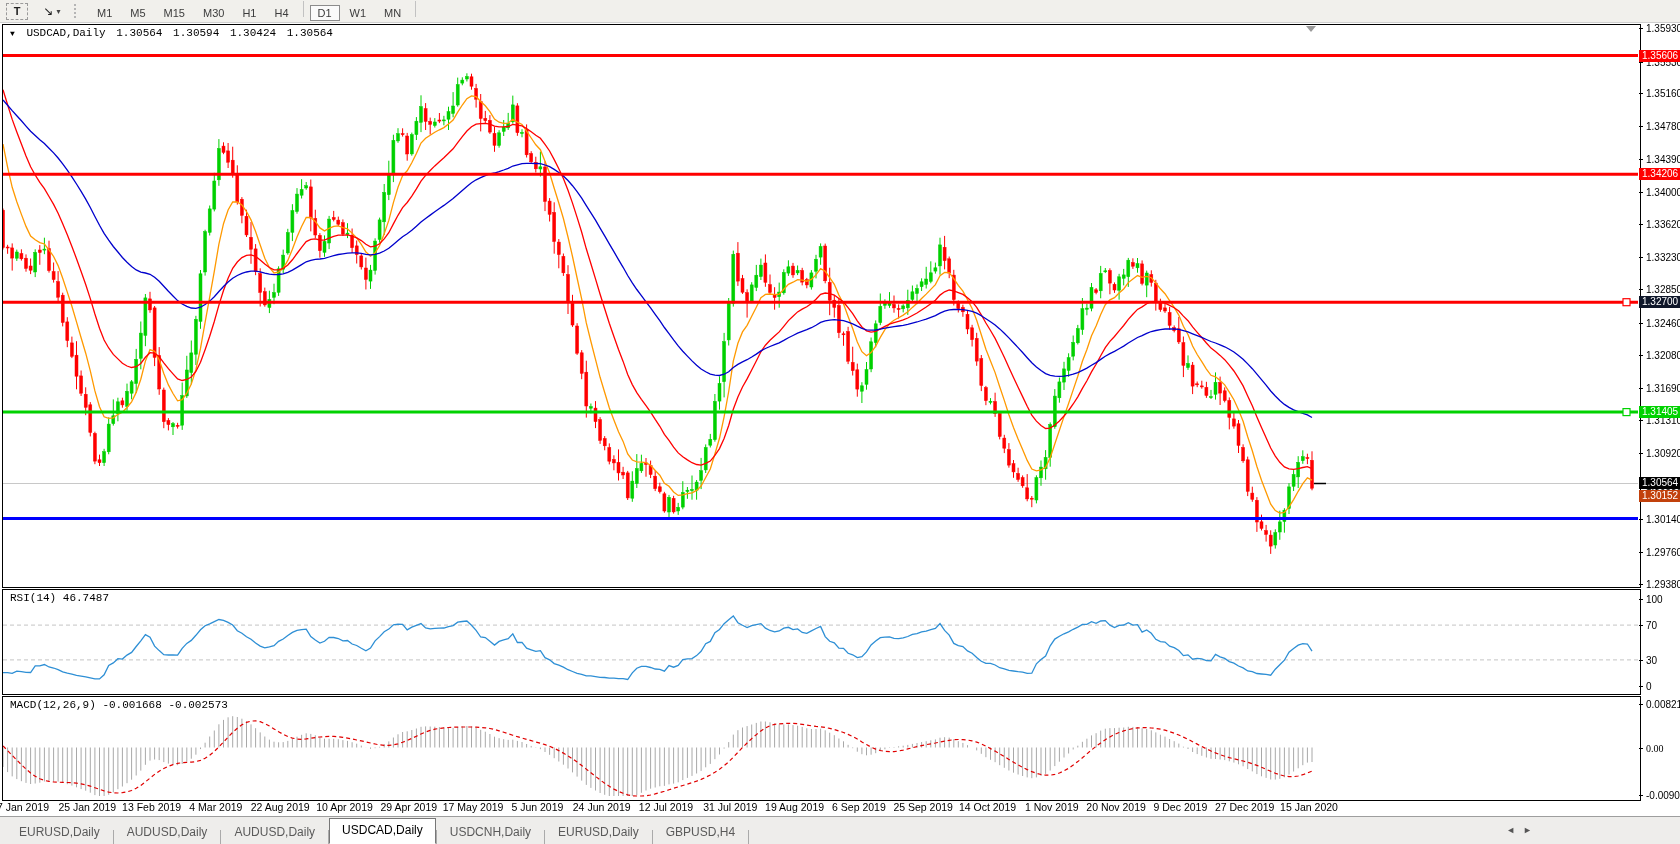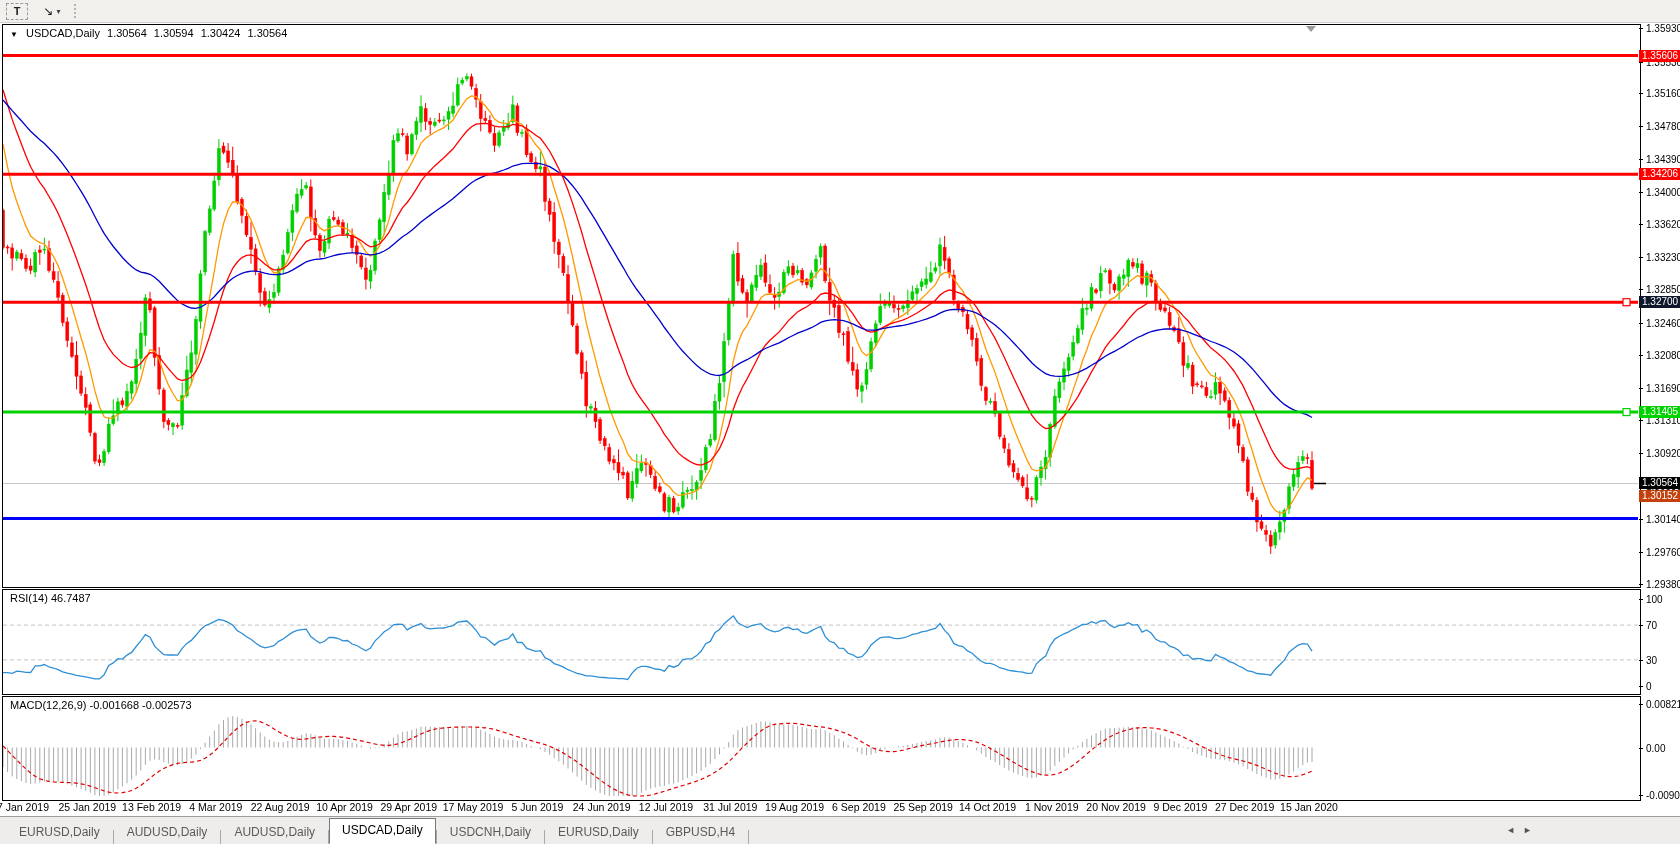--- a/index.html
+++ b/index.html
@@ -16,21 +16,21 @@
   .grip{width:2px;height:14px;border-left:2px dotted #b5b5b5;margin:0 10px 0 12px;}
   .tfbtn{display:inline-block;padding:2px 8px;margin:0 1px;color:#3c3c3c;}
   .tfbtn.active{background:#fbfbfb;border:1px solid #8c8c8c;padding:1px 7px;}
   .sep{display:inline-block;width:1px;height:16px;background:#c2c2c2;margin:0 5px;}
   
   .panel{position:absolute;left:2px;width:1637px;background:#fff;border:1px solid #000;}
   #main-panel{top:24px;height:562px;}
   #rsi-panel{top:589px;height:104px;}
   #macd-panel{top:696px;height:103px;}
   .panel svg{position:absolute;left:0;top:0;display:block;}
-  .paneltitle{position:absolute;left:7px;top:2px;font-size:11px;color:#000;white-space:nowrap;z-index:5;}
+  .paneltitle{position:absolute;left:7px;top:2px;font-size:11px;color:#000;white-space:nowrap;z-index:5;font-family:Liberation Mono, monospace;}
   .paneltitle span{margin-right:4px;}
   #main-title .tri{font-size:8px;margin-right:5px;}
   
   #axis{position:absolute;left:1639px;top:22px;width:41px;height:780px;font-size:10px;color:#000;}
   .tickdash{position:absolute;left:0;width:4px;height:1px;background:#000;}
   .ticklabel{position:absolute;left:7px;white-space:nowrap;line-height:11px;}
   .pricebox{position:absolute;left:0;color:#fff;font-size:10px;line-height:12px;padding:0 3px;white-space:nowrap;z-index:6;}
   
   #dates-row{position:absolute;left:0;top:799px;width:1680px;height:16px;font-size:10.5px;color:#000;}
   .datelabel{position:absolute;top:2px;transform:translateX(-50%);white-space:nowrap;}
@@ -49,20 +49,21 @@
 
   <div id="toolbar">
     <div id="t-icon" class="toolbtn">
       <span>T</span>
     </div>
     <div id="arrows-btn" class="toolbtn">
       <span>↘</span>
       <span class="caret">▾</span>
     </div>
     <div class="grip"></div>
+    <div id="tf-buttons"><span class="tfbtn">M1</span><span class="tfbtn">M5</span><span class="tfbtn">M15</span><span class="tfbtn">M30</span><span class="tfbtn">H1</span><span class="tfbtn">H4</span><span class="sep"></span><span class="tfbtn active">D1</span><span class="tfbtn">W1</span><span class="tfbtn">MN</span><span class="sep"></span></div>
   </div>
 
   <div id="main-panel" class="panel">
     <svg id="main-svg" width="1635" height="560">
         <line x1="0" y1="458.5" x2="1635" y2="458.5" stroke="#c8c8c8" stroke-width="1"></line>
         <line x1="0.0" y1="183.5" x2="0.0" y2="224.5" stroke="#ff0000" stroke-width="1"></line>
         <rect x="-1.5" y="185.2" width="3" height="37.4" fill="#ff0000" stroke="#ff0000" stroke-width="0.5"></rect>
         <line x1="4.6" y1="219.8" x2="4.6" y2="228.8" stroke="#ff0000" stroke-width="1"></line>
         <rect x="3.1" y="222.0" width="3" height="1.0" fill="#ff0000" stroke="#ff0000" stroke-width="0.5"></rect>
         <line x1="9.2" y1="218.4" x2="9.2" y2="245.6" stroke="#ff0000" stroke-width="1"></line>
@@ -999,21 +1000,21 @@
       <div class="ticklabel" style="top: 572px;">100</div>
       <div class="tickdash" style="top: 603px;"></div>
       <div class="ticklabel" style="top: 598px;">70</div>
       <div class="tickdash" style="top: 638px;"></div>
       <div class="ticklabel" style="top: 633px;">30</div>
       <div class="tickdash" style="top: 664px;"></div>
       <div class="ticklabel" style="top: 659px;">0</div>
       <div class="tickdash" style="top: 682px;"></div>
       <div class="ticklabel" style="top: 677px;">0.008214</div>
       <div class="tickdash" style="top: 726px;"></div>
-      <div class="ticklabel" style="top: 721px;">0.00</div>
+      <div class="ticklabel" style="top: 721px; font-family: Liberation Serif, serif;">0.00</div>
       <div class="tickdash" style="top: 773px;"></div>
       <div class="ticklabel" style="top: 768px;">-0.00906</div>
       <div class="pricebox" style="top: 28px; background: rgb(255, 0, 0);">1.35606</div>
       <div class="pricebox" style="top: 146px; background: rgb(255, 0, 0);">1.34206</div>
       <div class="pricebox" style="top: 274px; background: #0f172a;">1.32700</div>
       <div class="pricebox" style="top: 384px; background: rgb(0, 210, 0);">1.31405</div>
       <div class="pricebox" style="top: 468px; background: #c2410c;">1.30152</div>
       <div class="pricebox" style="top: 455px; background: rgb(0, 0, 0);">1.30564</div>
     </div>
 

